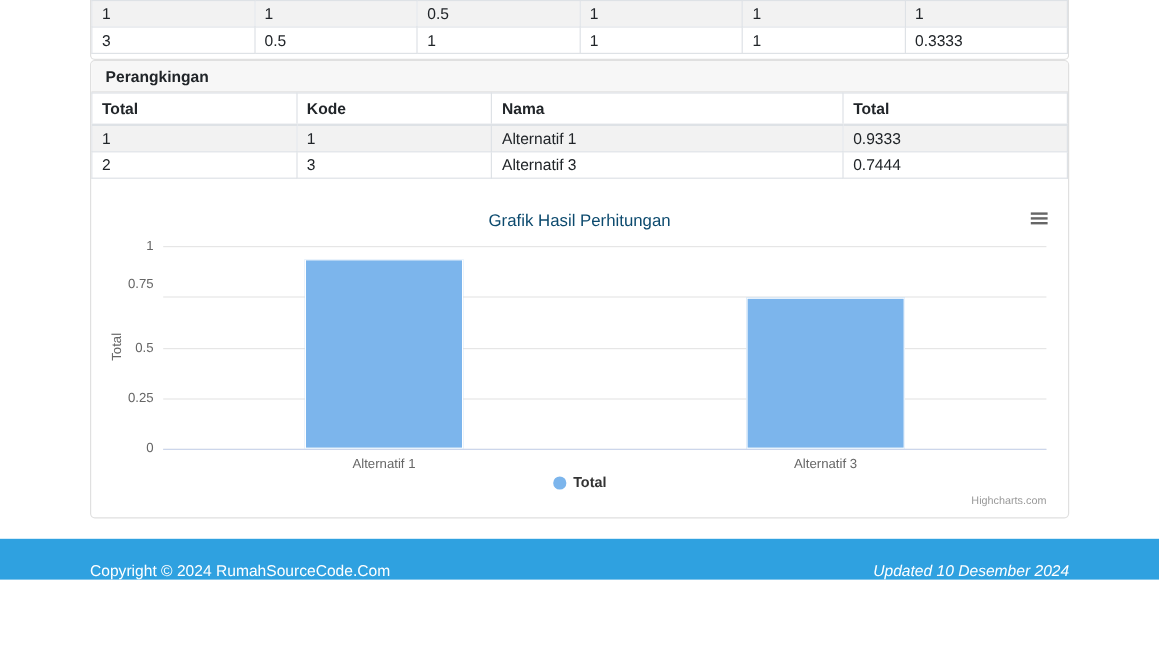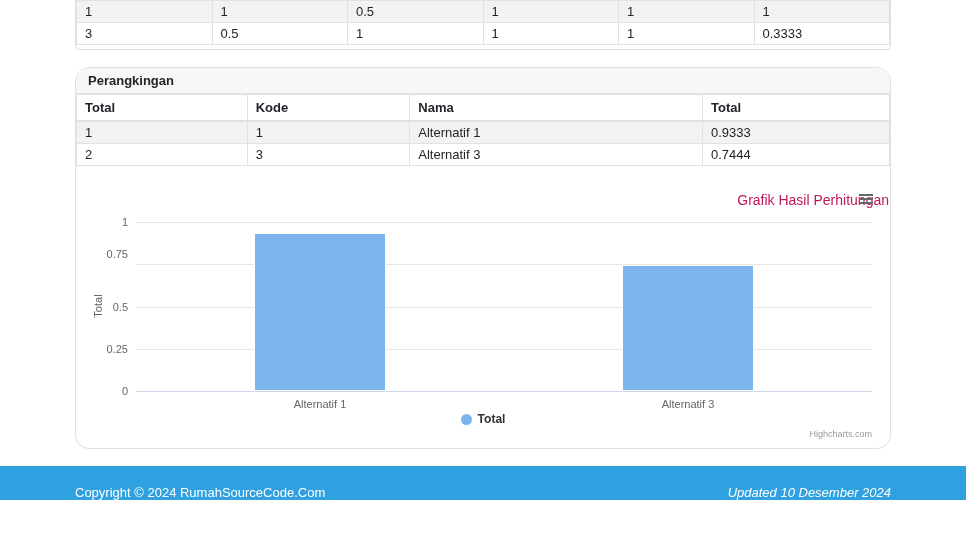--- a/index.html
+++ b/index.html
@@ -8,38 +8,38 @@
     background: #ffffff;
     font-family: "Liberation Sans", sans-serif;
     color: #212529;
     font-size: 13px;
   }
   .container { width: 816px; margin: 0 auto; }
 
   
   .card { background: #fff; border: 1px solid #e0e0e0; border-radius: 4px; }
   .card-cut { border-top: none; border-radius: 0 0 4px 4px; padding-bottom: 4px; overflow: hidden; }
-  .card-main { margin-top: 17px; overflow: hidden; border-radius: 14px; }
+  .card-main { overflow: hidden; }
   .card-header {
     background: #f7f7f7; border-bottom: 1px solid #e3e3e3;
     padding: 5px 12px; font-weight: bold; font-size: 13px;
   }
   .card-footer {
     background: #fafafa; border-top: 1px solid #e3e3e3; padding: 7px 10px;
   }
 
   
   table { width: 100%; border-collapse: collapse; font-size: 13px; table-layout: fixed; }
   .tbl th, .tbl td { border: 1px solid #dee2e6; padding: 3px 8px; text-align: left; overflow: hidden; white-space: nowrap; }
   .tbl thead th { font-weight: bold; border-bottom: 2px solid #dee2e6; padding: 5px 8px; }
   .tbl tbody tr:nth-child(odd) { background: #f2f2f2; }
 
   
   .hc { position: relative; height: 272px; margin: 10px 1px 0 1px; }
-  .hc-title { text-align: right; padding-top: 16px; font-size: 14px; color: #be185d; }
+  .hc-title { text-align: center; padding-top: 16px; font-size: 14px; color: #0c4a6e; }
   .hc-menu { position: absolute; top: 18px; right: 16px; width: 14px; cursor: pointer; }
   .hc-menu span { display: block; height: 2px; background: #666; margin: 0 0 2px 0; }
   .gridline { position: absolute; height: 1px; background: #e6e6e6; }
   .axisline { position: absolute; height: 1px; background: #ccd6eb; }
   .ylab { position: absolute; width: 42px; text-align: right; font-size: 11px; color: #666; }
   .ytitle { position: absolute; font-size: 11px; color: #666;
             transform: translate(-50%, -50%) rotate(-90deg); white-space: nowrap; }
   .bar { position: absolute; background: #7cb5ec; border: 1px solid #ffffff; cursor: pointer; }
   .xlab { position: absolute; transform: translateX(-50%); font-size: 11px; color: #666; white-space: nowrap; }
   .hc-legend { position: absolute; left: 0; right: 0; top: 236px;

